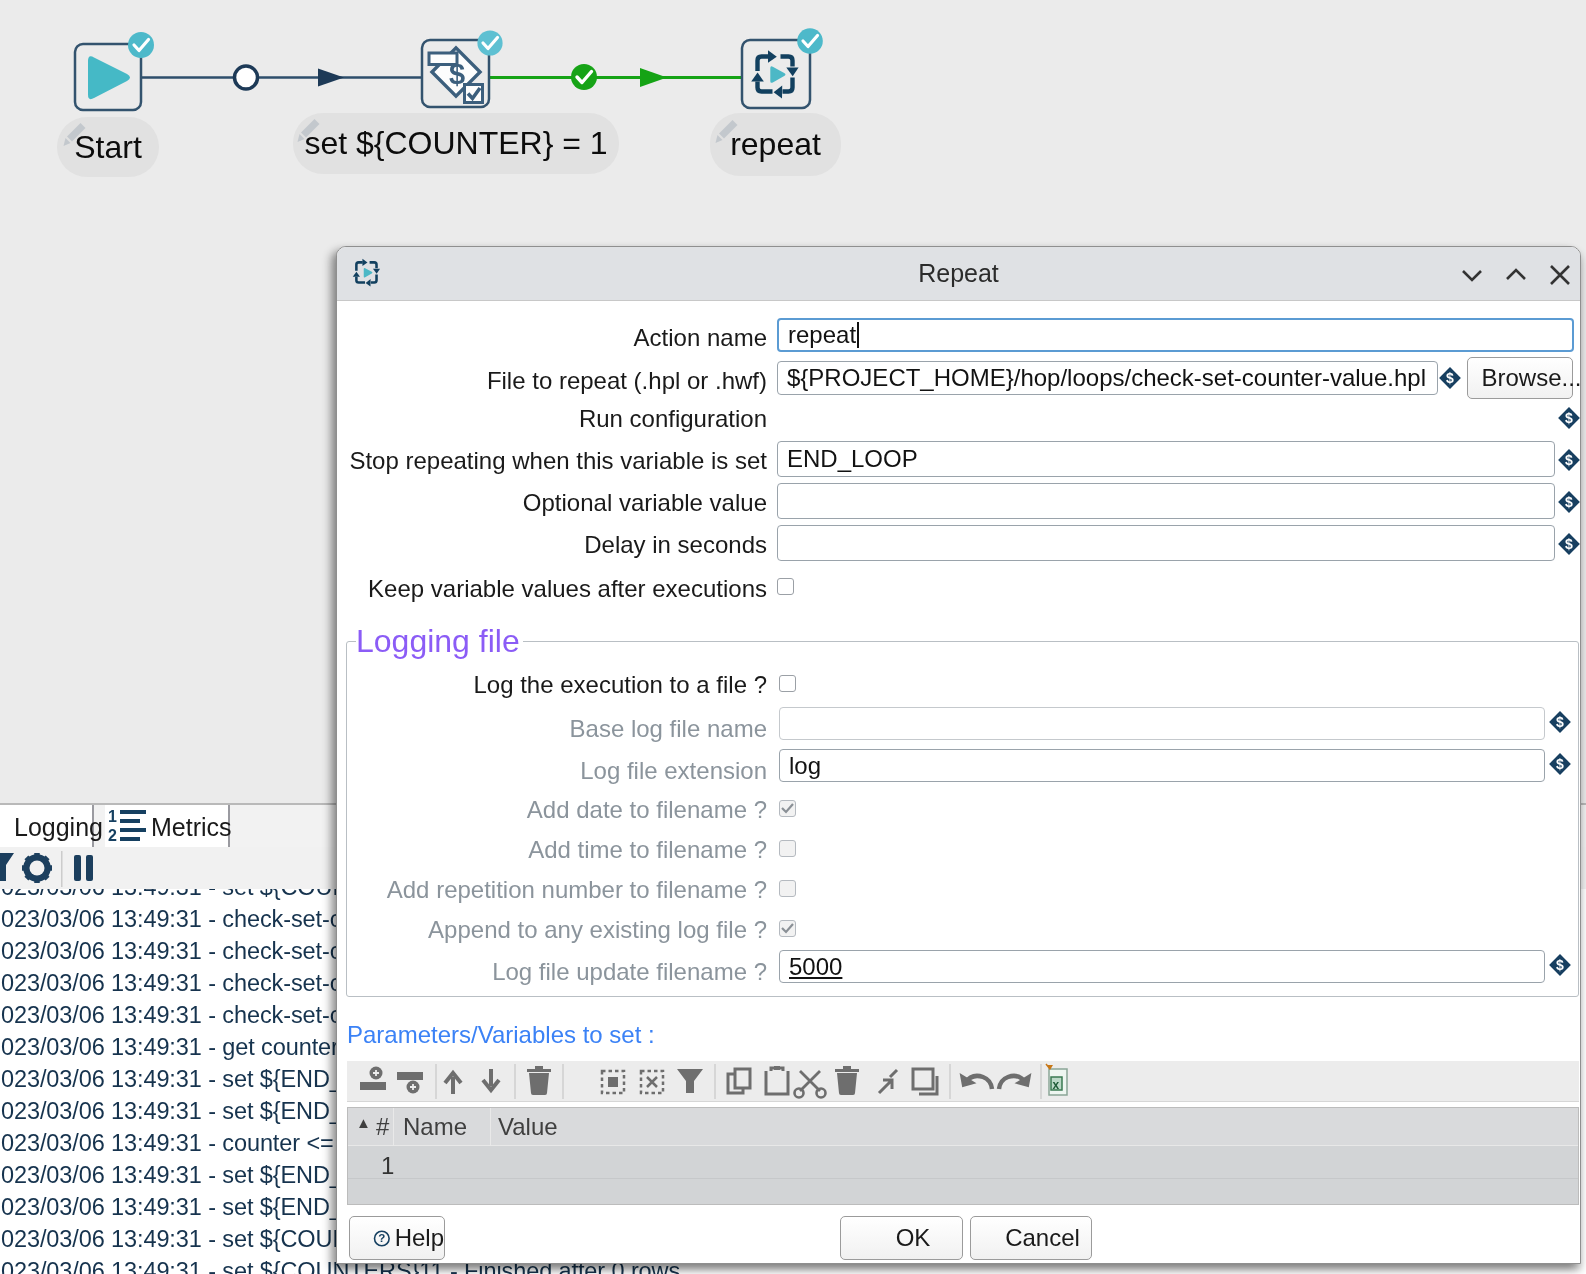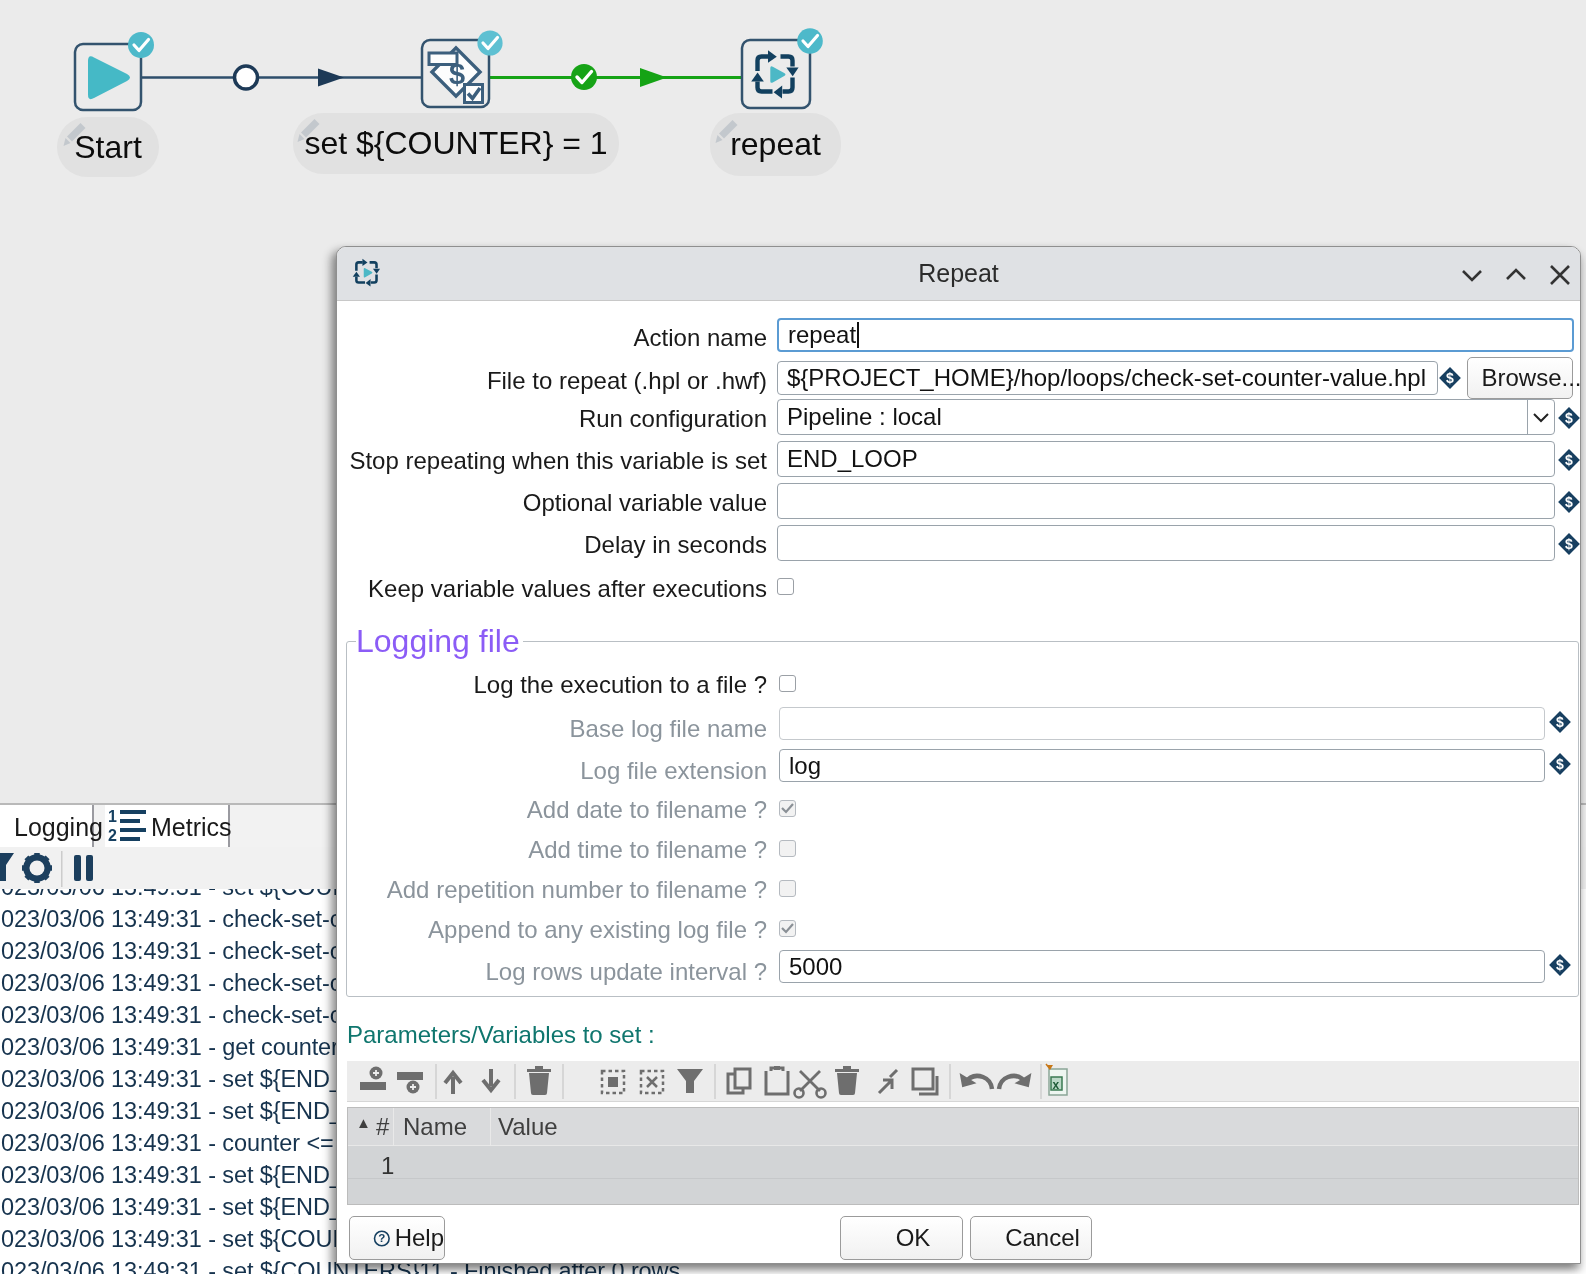--- a/index.html
+++ b/index.html
@@ -34,21 +34,21 @@
   font-size:24px;color:#121212;display:flex;align-items:center;padding-left:9px;white-space:nowrap;}
 .inp.dis{border-color:#c5c9cd;}
 .cb{position:absolute;width:17px;height:17px;background:#fff;border:1.5px solid #9ba0a6;border-radius:3px;}
 .cb.dis{background:#f2f2f2;border-color:#b5bac0;}
 .btn{position:absolute;background:linear-gradient(#ffffff,#f1f1f1);border:1px solid #9b9b9b;border-radius:5px;
   font-size:24px;color:#1a1a1a;display:flex;align-items:center;justify-content:center;padding-left:23px;}
 .vd{position:absolute;width:22px;height:22px;}
 fieldset{position:absolute;left:9px;top:376px;width:1233px;height:374px;margin:0;padding:0;
   border:1px solid #b9bfc4;border-radius:3px;}
 fieldset legend{font-size:32px;color:#8b5cf6;margin-left:9px;padding:0 3px 0 0;}
-#ptitle{position:absolute;left:346px;top:1020px;font-size:24px;color:#0f766e;}
+#ptitle{position:absolute;left:346px;top:1020px;font-size:24px;color:#3b82f6;}
 #ptoolbar{position:absolute;left:346px;top:1060px;width:1232px;height:41px;background:#ececec;border-bottom:1px solid #d6d6d6;}
 #ptable{position:absolute;left:346px;top:1106px;width:1232px;height:98px;background:#d2d4d6;border:1px solid #bcbcbc;}
 #phead{position:absolute;left:0;top:0;width:100%;height:38px;background:#d9dadc;border-bottom:1px solid #e8e8e8;font-size:24px;color:#3f3f3f;}
 </style>
 </head>
 <body>
 <div id="stage">
 
   <svg class="abs" style="left:0;top:0" width="900" height="200" viewBox="0 0 900 200">
     <defs>
@@ -188,26 +188,20 @@
 
     <div class="lbl" style="right:813px;top:120px;">File to repeat (.hpl or .hwf)</div>
     <div class="inp" style="left:440px;top:114px;width:661px;height:34px;">${PROJECT_HOME}/hop/loops/check-set-counter-value.hpl</div>
     <svg class="vd" style="left:1102px;top:120px;" viewBox="0 0 22 22">
         <rect x="3.3" y="3.3" width="15.4" height="15.4" transform="rotate(45 11 11)" fill="#173f60"></rect>
         <text x="11" y="16" text-anchor="middle" font-size="14" font-weight="bold" fill="#fff" font-family="Liberation Sans">$</text>
       </svg>
     <div class="btn" style="left:1130px;top:110px;width:106px;height:42px;">Browse...</div>
 
     <div class="lbl" style="right:813px;top:158px;">Run configuration</div>
-    <div class="inp" style="left:440px;top:152px;width:778px;height:36px;">Pipeline : local
-      <span style="position:absolute;right:0;top:0;width:27px;height:100%;border-left:1.5px solid #9aa3ab;"></span>
-      <svg style="position:absolute;right:4px;top:12px" width="18" height="12" viewBox="0 0 18 12">
-          <path d="M2 2 L9 9 L16 2" fill="none" stroke="#222" stroke-width="2"></path>
-        </svg>
-    </div>
     <svg class="vd" style="left:1221px;top:160px;" viewBox="0 0 22 22">
         <rect x="3.3" y="3.3" width="15.4" height="15.4" transform="rotate(45 11 11)" fill="#173f60"></rect>
         <text x="11" y="16" text-anchor="middle" font-size="14" font-weight="bold" fill="#fff" font-family="Liberation Sans">$</text>
       </svg>
 
     <div class="lbl" style="right:813px;top:200px;">Stop repeating when this variable is set</div>
     <div class="inp" style="left:440px;top:194px;width:778px;height:36px;">END_LOOP</div>
     <svg class="vd" style="left:1221px;top:202px;" viewBox="0 0 22 22">
         <rect x="3.3" y="3.3" width="15.4" height="15.4" transform="rotate(45 11 11)" fill="#173f60"></rect>
         <text x="11" y="16" text-anchor="middle" font-size="14" font-weight="bold" fill="#fff" font-family="Liberation Sans">$</text>
@@ -262,22 +256,22 @@
 
     <div class="lbl dis" style="right:813px;top:629px;">Add repetition number to filename ?</div>
     <div class="cb dis" style="left:442px;top:633px;"></div>
 
     <div class="lbl dis" style="right:813px;top:669px;">Append to any existing log file ?</div>
     <div class="cb dis" style="left:442px;top:673px;"></div>
     <svg class="abs" style="left:444px;top:676px" width="13" height="11" viewBox="0 0 13 11">
         <path d="M1 5 L5 9 L12 1" fill="none" stroke="#8a9096" stroke-width="2.2"></path>
       </svg>
 
-    <div class="lbl dis" style="right:813px;top:711px;">Log rows update interval ?</div>
-    <div class="inp" style="left:442px;top:703px;width:766px;height:33px;">5000</div>
+    <div class="lbl dis" style="right:813px;top:711px;">Log file update filename ?</div>
+    <div class="inp" style="left:442px;top:703px;width:766px;height:33px;text-decoration:underline;">5000</div>
     <svg class="vd" style="left:1212px;top:707px;" viewBox="0 0 22 22">
         <rect x="3.3" y="3.3" width="15.4" height="15.4" transform="rotate(45 11 11)" fill="#173f60"></rect>
         <text x="11" y="16" text-anchor="middle" font-size="14" font-weight="bold" fill="#fff" font-family="Liberation Sans">$</text>
       </svg>
 
     <div id="ptitle" style="left:10px;top:774px;">Parameters/Variables to set :</div>
     <div id="ptoolbar" style="left:10px;top:814px;">
       <svg width="740" height="41" viewBox="0 0 740 41">
         <g fill="#6e6e6e" stroke="#6e6e6e">
 

